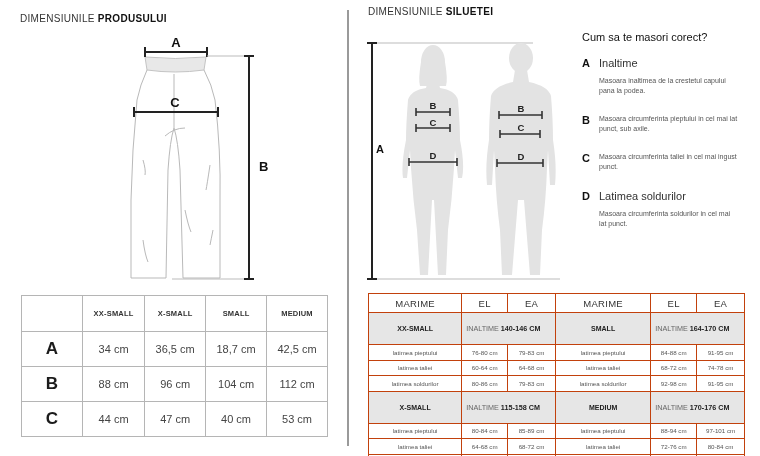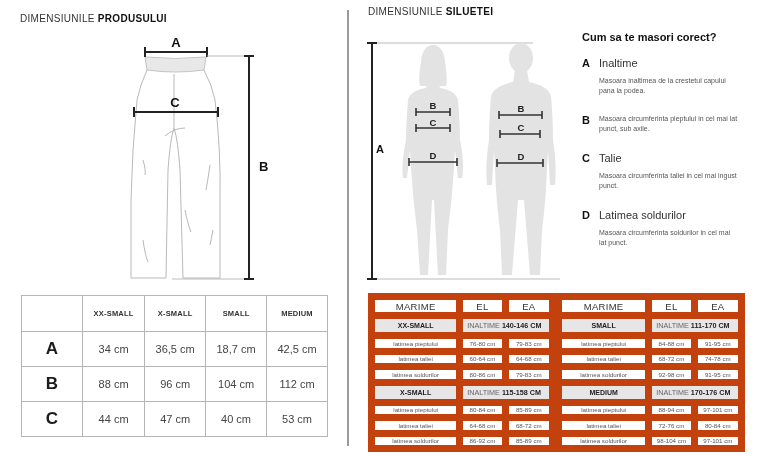--- a/index.html
+++ b/index.html
@@ -23,29 +23,29 @@
     border: 1px solid #b5b5b5; text-align: center; color: #444;
   }
   table.prod th { height: 36px; font-size: 7.5px; font-weight: 700; letter-spacing: 0.2px; color: #333; }
   table.prod td { height: 35px; font-size: 11px; }
   table.prod td.rowlabel { font-size: 17px; font-weight: 700; color: #1b1b1b; width: 61px; }
 
   
   table.sil {
     position: absolute; top: 293px; border-collapse: collapse;
   }
-  table.sil td { border: 7px solid #c2410c; text-align: center; height: 15.5px; font-size: 6.2px; color: #555; white-space: nowrap; }
+  table.sil td { border: 1px solid #c2410c; text-align: center; height: 15.5px; font-size: 6.2px; color: #555; white-space: nowrap; }
   table.sil tr.head td { height: 19px; font-size: 9.5px; color: #333; letter-spacing: 0.3px; }
-  table.sil tr.group td { background: #e6e6e6; font-size: 7px; color: #222; font-weight: 700; height: 20px; }
+  table.sil tr.group td { background: #e6e6e6; font-size: 7px; color: #222; font-weight: 700; height: 32px; }
   table.sil tr.group td.height { font-weight: 400; color: #666; text-align: left; padding-left: 4px; font-size: 7.2px; }
   table.sil tr.group td.height b { color: #222; font-weight: 700; }
 
   
   .howto { position: absolute; left: 582px; top: 31px; width: 170px; }
-  .howto-title { font-size: 11px; font-weight: 700; color: #111; margin-bottom: 14px; }
+  .howto-title { font-size: 11px; font-weight: 400; color: #111; margin-bottom: 14px; }
   .howto-item { position: relative; padding-left: 17px; margin-bottom: 18px; }
   .howto-letter { position: absolute; left: 0; top: 0; font-size: 11px; font-weight: 700; color: #111; }
   .howto-name { font-size: 11px; color: #333; line-height: 13px; }
   .howto-desc { font-size: 7px; color: #555; line-height: 10px; margin-top: 6px; width: 140px; }
 </style>
 </head>
 <body>
 
 <div class="section-title" style="left:20px; top:13px;"><span>DIMENSIUNILE </span><b>PRODUSULUI</b></div>
 <div class="section-title" style="left:368px; top:6px;"><span>DIMENSIUNILE </span><b>SILUETEI</b></div>
@@ -186,21 +186,20 @@
     <span class="howto-letter">A</span>
     <div class="howto-name">Inaltime</div>
     <div class="howto-desc">Masoara inaltimea de la crestetul capului pana la podea.</div>
   </div>
   <div class="howto-item">
     <span class="howto-letter">B</span>
     <div class="howto-desc">Masoara circumferinta pieptului in cel mai lat punct, sub axile.</div>
   </div>
   <div class="howto-item">
     <span class="howto-letter">C</span>
-    <div class="howto-name">Talie</div>
     <div class="howto-desc">Masoara circumferinta taliei in cel mai ingust punct.</div>
   </div>
   <div class="howto-item">
     <span class="howto-letter">D</span>
     <div class="howto-name">Latimea soldurilor</div>
     <div class="howto-desc">Masoara circumferinta soldurilor in cel mai lat punct.</div>
   </div>
 </div>
 
 <table class="sil" style="left:368px; width:188px;">
@@ -263,21 +262,21 @@
       <col style="width:48px">
     </colgroup>
   <tbody>
       <tr class="head">
     <td>MARIME</td>
     <td>EL</td>
     <td>EA</td>
   </tr>
   <tr class="group">
     <td>SMALL</td>
-    <td class="height" colspan="2"><span>INALTIME </span><b>111-170 CM</b></td>
+    <td class="height" colspan="2"><span>INALTIME </span><b>164-170 CM</b></td>
   </tr>
   <tr>
         <td>latimea pieptului</td>
         <td>84-88 cm</td>
         <td>91-95 cm</td>
       </tr>
   <tr>
         <td>latimea taliei</td>
         <td>68-72 cm</td>
         <td>74-78 cm</td>

